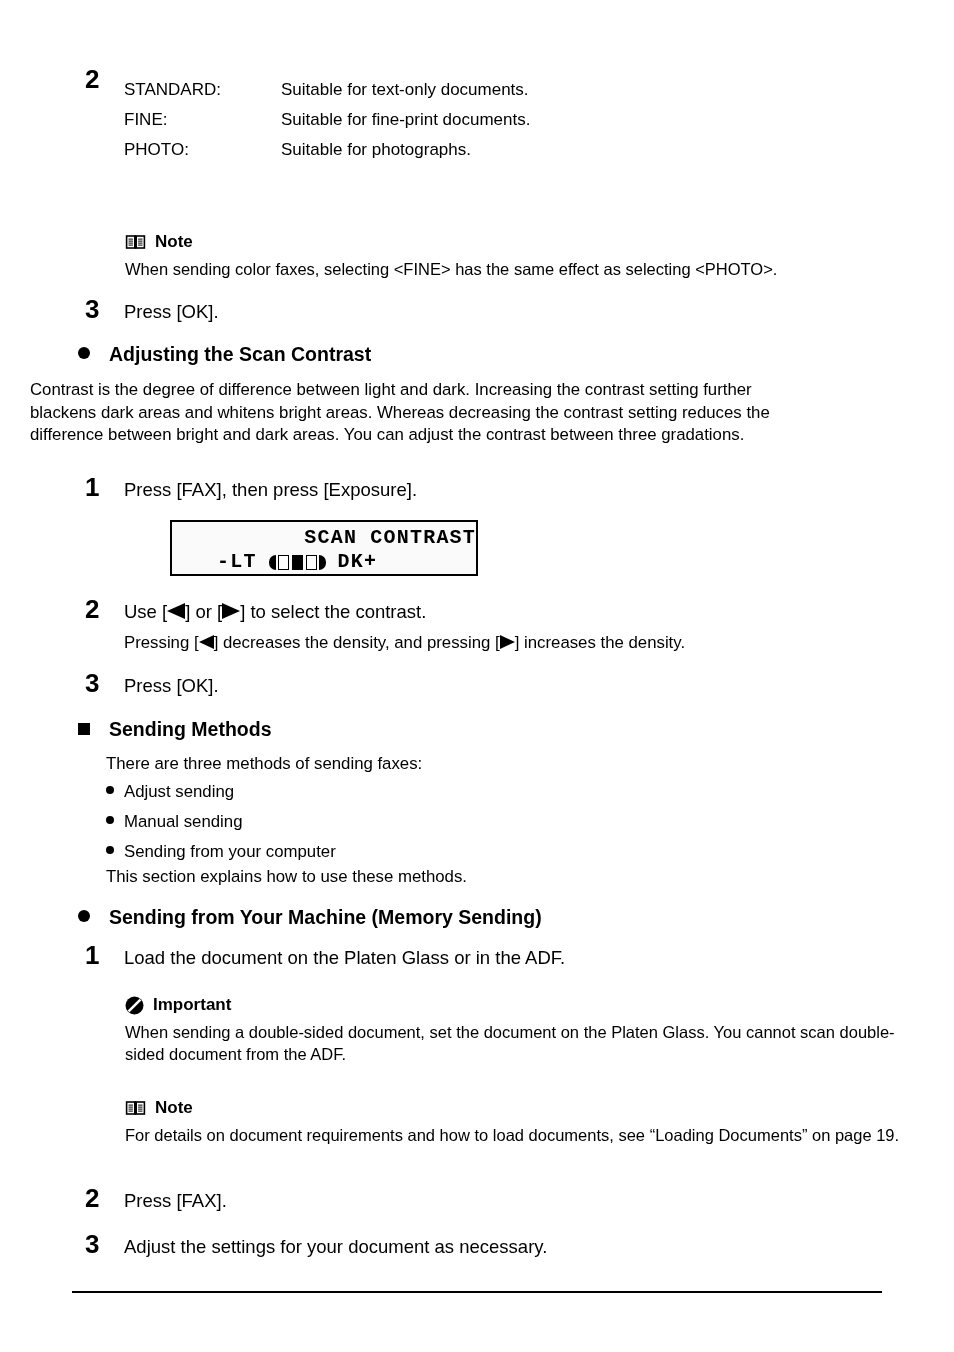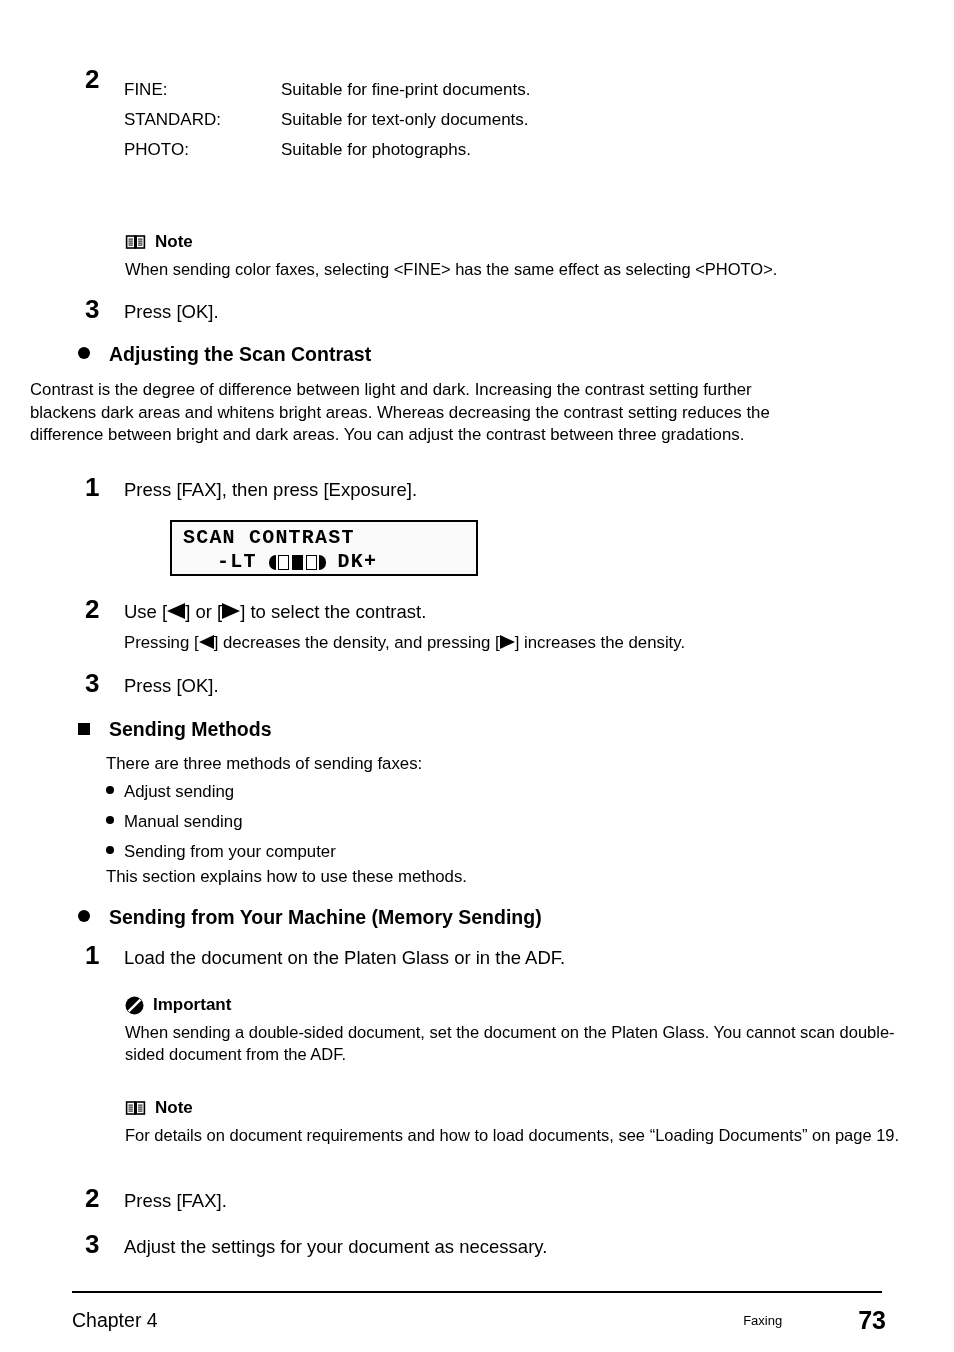--- a/index.html
+++ b/index.html
@@ -191,20 +191,21 @@
     top: 520px;
     width: 308px;
     height: 56px;
     border: 2px solid #000;
     background: #fafafa;
     font-family: "Liberation Mono", monospace;
     font-weight: bold;
     font-size: 20px;
     letter-spacing: 1.2px;
     padding: 4px 0 0 11px;
+    text-align: right;
   }
   .lcd-l1 { line-height: 24px; }
   .lcd-l2 {
     line-height: 24px;
     padding-left: 34px;
     display: flex;
     align-items: center;
     gap: 0;
   }
   .lcd-l2 .lt { margin-right: 12px; }
@@ -264,26 +265,26 @@
 <body>
 
 <div class="page">
 
   <div class="step" style="position:absolute; left:72px; top:66px; width:820px;">
     <div class="step-num">2</div>
     <div class="step-body">
 
       <div class="deflist">
         <div class="defrow">
+          <div class="defterm">STANDARD:</div>
+          <div class="defdesc">Suitable for text-only documents.</div>
+        </div>
+        <div class="defrow">
           <div class="defterm">FINE:</div>
           <div class="defdesc">Suitable for fine-print documents.</div>
-        </div>
-        <div class="defrow">
-          <div class="defterm">STANDARD:</div>
-          <div class="defdesc">Suitable for text-only documents.</div>
         </div>
         <div class="defrow">
           <div class="defterm">PHOTO:</div>
           <div class="defdesc">Suitable for photographs.</div>
         </div>
       </div>
     </div>
   </div>
 
   <div class="callout" style="position:absolute; left:72px; top:232px; width:820px;">
@@ -444,20 +445,14 @@
   </div>
 
   <div class="step" style="position:absolute; left:72px; top:1231px; width:830px;">
     <div class="step-num">3</div>
     <div class="step-body">
       <div class="step-title">Adjust the settings for your document as necessary.</div>
     </div>
   </div>
 
   <div class="footer-rule"></div>
-  <div class="footer">
-    <span class="ft-chapter">Chapter 4</span>
-    <span class="ft-spacer"></span>
-    <span class="ft-section">Faxing</span>
-    <span class="ft-page">73</span>
-  </div>
 
 </div>
 
 </body></html>

